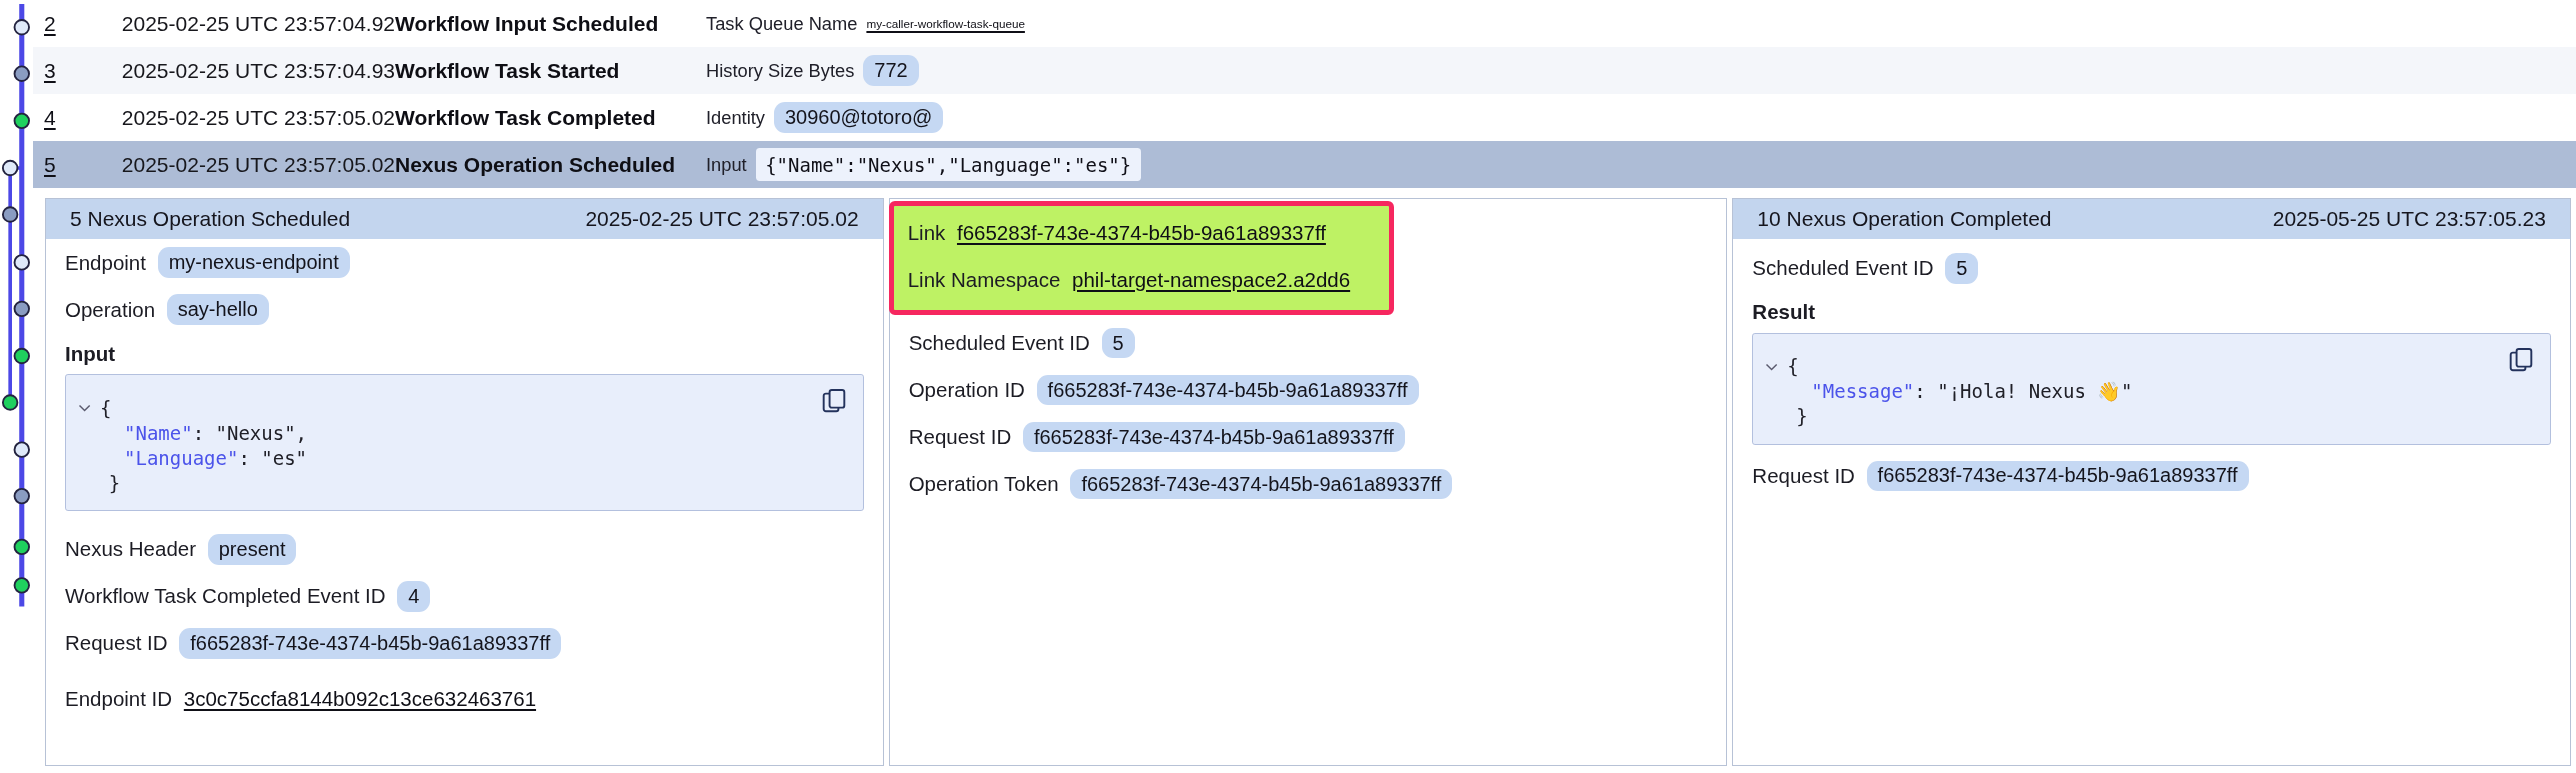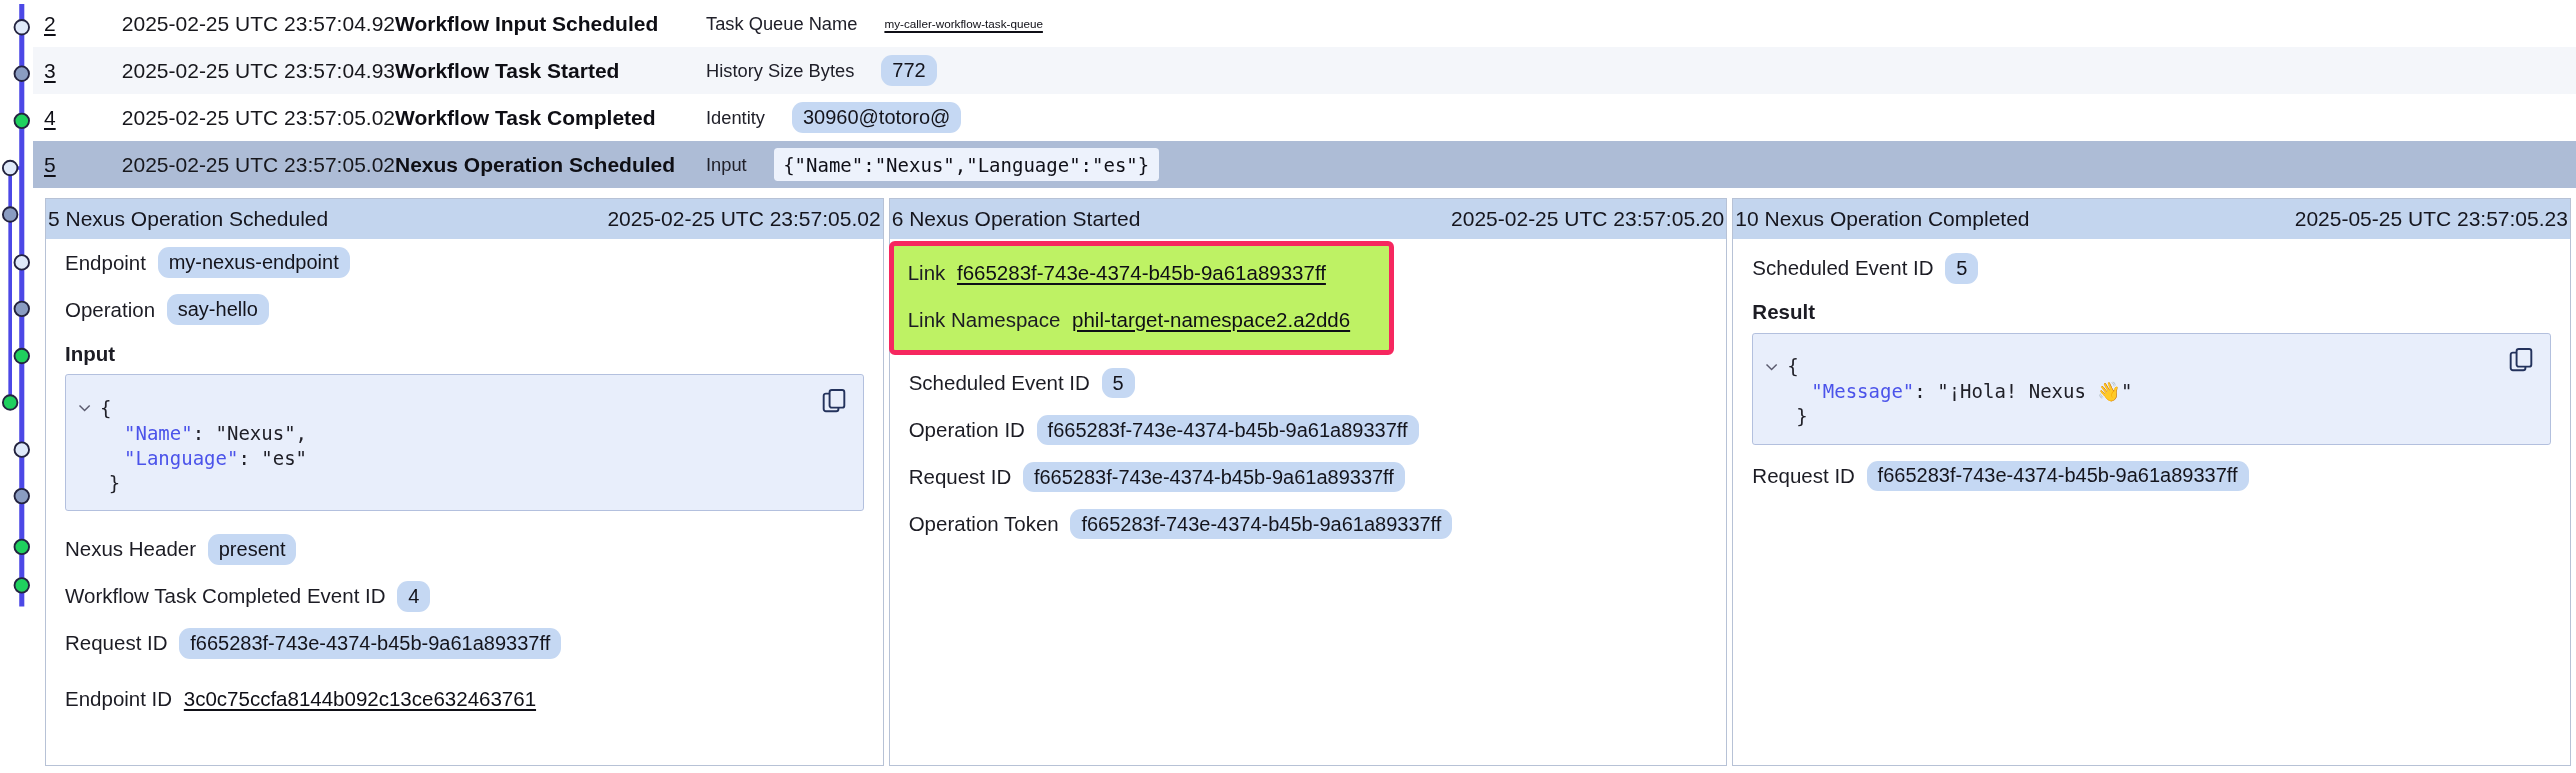--- a/index.html
+++ b/index.html
@@ -12,29 +12,29 @@
 
   
   .event-rows { position:absolute; left:33px; top:0; right:0; }
   .event-row { display:flex; align-items:center; height:47px; padding-left:11px; }
   .event-row.alt { background:#f4f6fa; }
   .event-row.selected { background:#adbcd6; }
   .cell-num { width:37px; font-size:21px; }
   .cell-num a, .attr-link, .p-link { color:#0f0f16; text-decoration:underline; text-underline-offset:2.9px; text-decoration-thickness:1.5px; cursor:pointer; }
   .cell-time { width:314px; font-size:21px; color:#17171c;text-align:right; }
   .cell-name { width:311px; font-size:21px; font-weight:700; color:#0e0e14; }
-  .cell-attrs { display:flex; align-items:center; gap:27px; }
+  .cell-attrs { display:flex; align-items:center; gap:9px; }
   .attr-label { font-size:18.3px; color:#20202a; }
   .badge { background:#c5d8f3; border-radius:11px; padding:3.7px 11px; font-size:20px; color:#14141c; white-space:nowrap; }
   .mono-badge { background:#edf2fc; border-radius:3.7px; padding:5.1px 9.5px; font-family:"DejaVu Sans Mono", monospace; font-size:19px; color:#101018; }
 
   
   .panels { position:absolute; left:45px; top:198px; right:5.1px; height:568px; display:flex; gap:5.1px; }
   .panel { flex:1; background:#fff; border:1.1px solid #b7c2d6; display:flex; flex-direction:column; }
-  .panel-header { height:40px; flex:none; background:#c3d5ee; display:flex; align-items:center; justify-content:space-between; padding:0 2px; }
+  .panel-header { height:40px; flex:none; background:#c3d5ee; display:flex; align-items:center; justify-content:space-between; padding:0 24px; }
   .panel-title { font-size:21px; font-weight:500; color:#15151d; }
   .panel-time { font-size:21px; color:#15151d; }
   .panel-body { position:relative; flex:1; padding:0 19px; }
   .prow { display:flex; align-items:center; gap:11.7px; height:47px; font-size:20.5px; color:#1c1c24; white-space:nowrap; }
   .prow.short { height:41px;font-weight:bold; }
   .p-label { font-size:20.5px; color:#1c1c24; }
   .p-link { font-size:20.5px; }
 
   
   .codeblock { position:relative; background:#e8eefb; border:1.1px solid #b3c0de; border-radius:2.9px; padding:20.5px 51px 14.7px 34px; font-family:"DejaVu Sans Mono", monospace; font-size:19px; color:#202028; }
@@ -164,24 +164,20 @@
           <span class="badge">f665283f-743e-4374-b45b-9a61a89337ff</span>
         </div>
         <div class="prow" style="margin-top:8.8px;">
           <span class="p-label">Endpoint ID</span>
           <a class="p-link">3c0c75ccfa8144b092c13ce632463761</a>
         </div>
       </div>
     </div>
 
     <div class="panel">
-      <div class="panel-header">
-        <span class="panel-title">6 Nexus Operation Started</span>
-        <span class="panel-time">2025-02-25 UTC 23:57:05.20</span>
-      </div>
       <div class="panel-body">
         <div class="pink-box">
           <div class="prow">
             <span class="p-label">Link</span>
             <a class="p-link">f665283f-743e-4374-b45b-9a61a89337ff</a>
           </div>
           <div class="prow">
             <span class="p-label">Link Namespace</span>
             <a class="p-link">phil-target-namespace2.a2dd6</a>
           </div>

